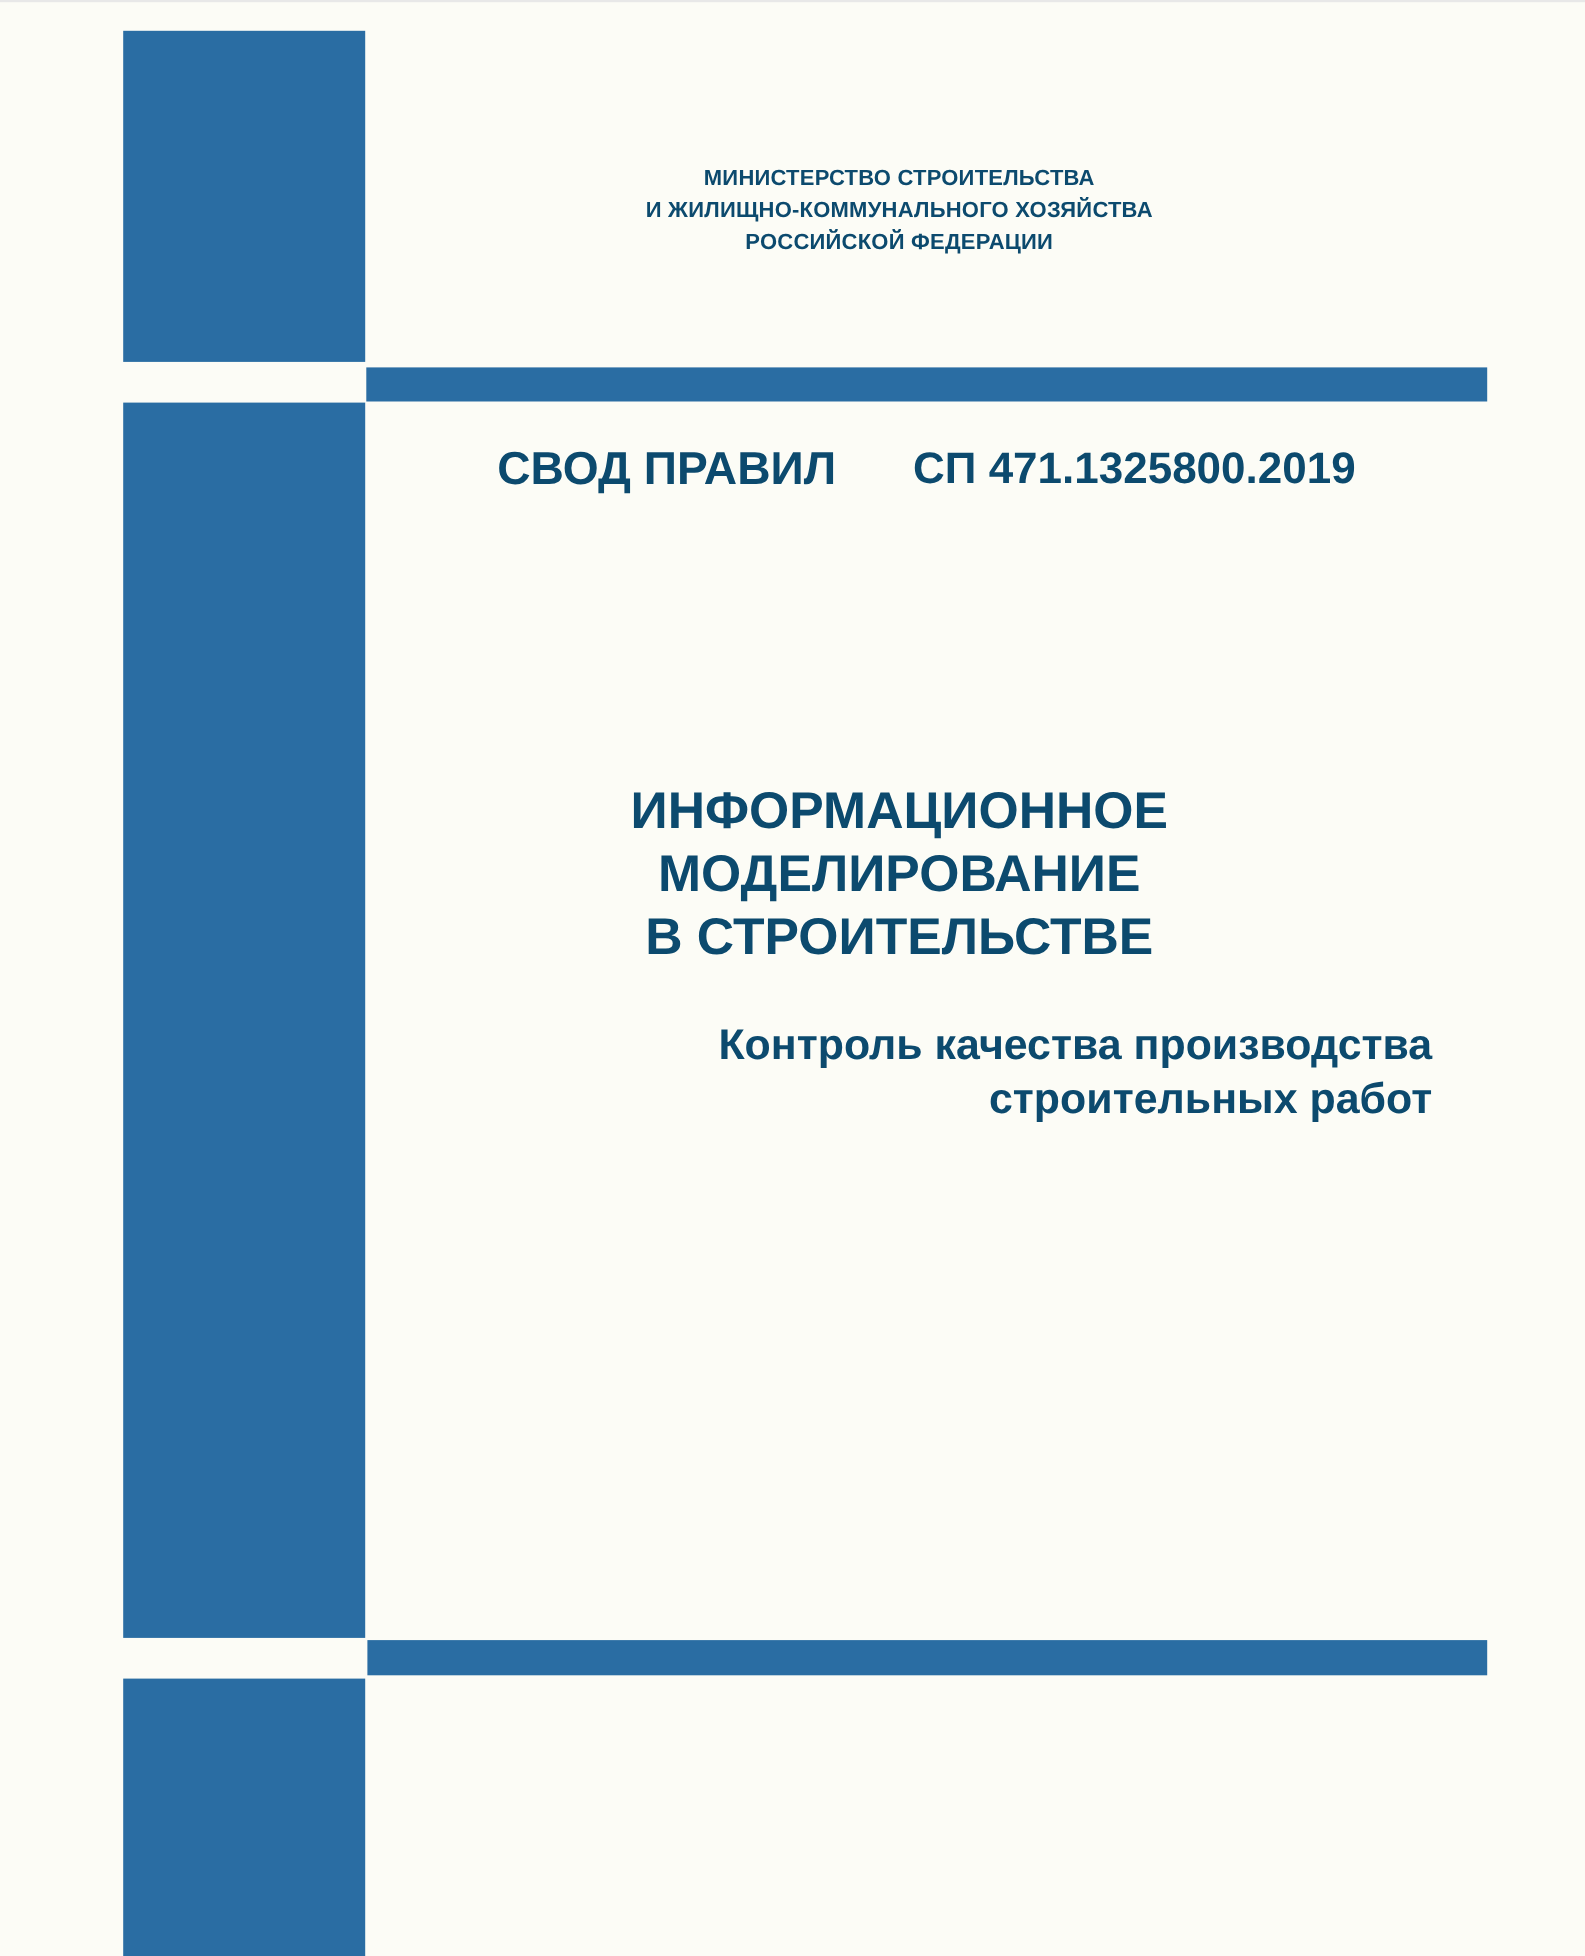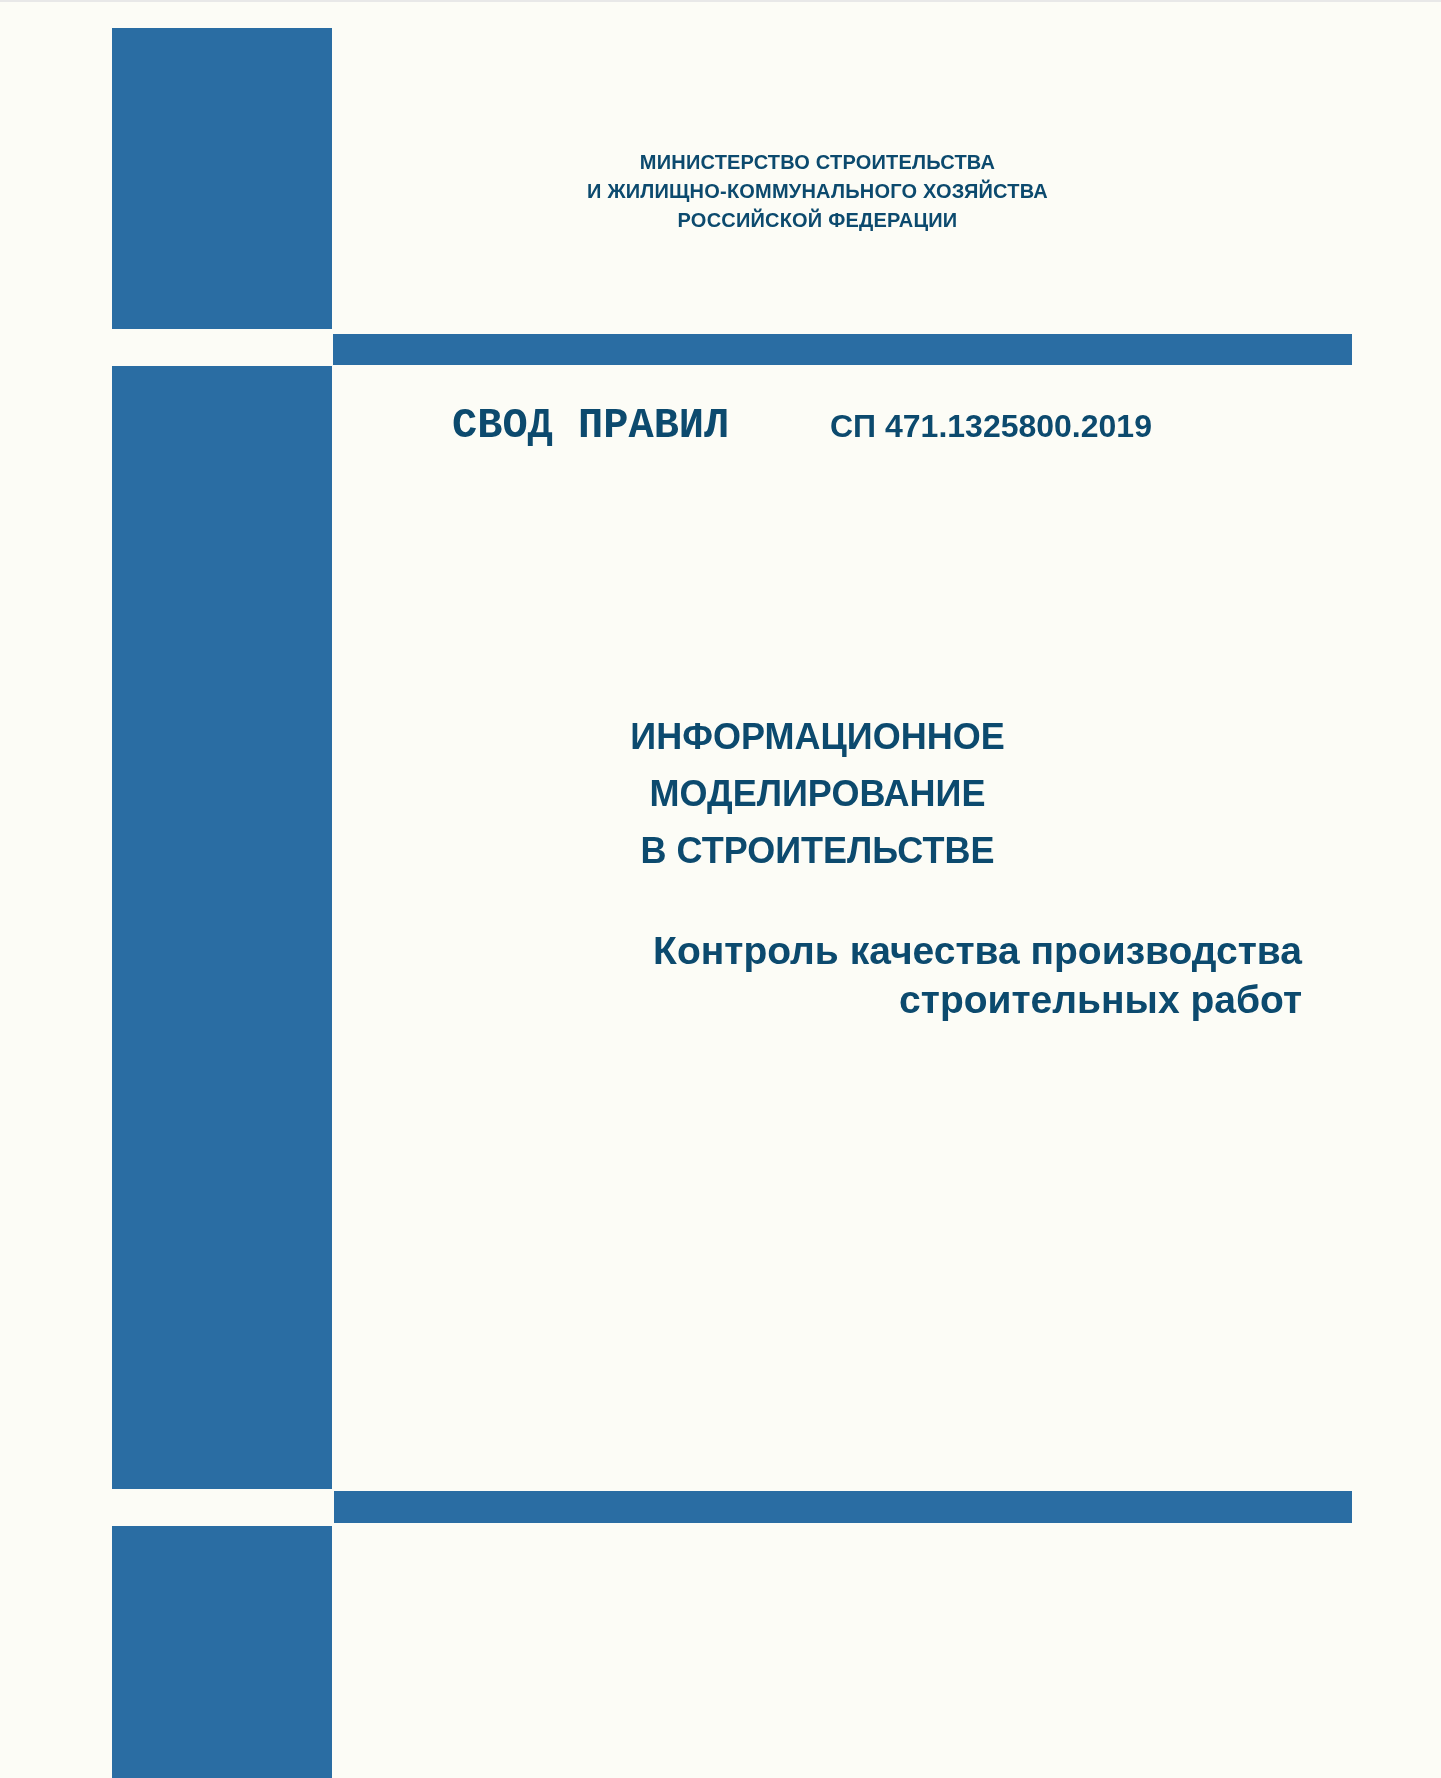--- a/index.html
+++ b/index.html
@@ -42,39 +42,38 @@
     letter-spacing: 0.2px;
   }
   .doc-type-label {
     position: absolute;
     left: 452px;
     top: 401px;
     font-size: 42px;
     line-height: 46px;
     font-weight: bold;
     white-space: nowrap;
-    font-family: Liberation Mono, monospace;
   }
   .doc-code {
     position: absolute;
     left: 830px;
     top: 401px;
-    font-size: 32px;
+    font-size: 40px;
     line-height: 46px;
     font-weight: bold;
     white-space: nowrap;
   }
   .title {
     position: absolute;
     left: 333px;
     top: 706px;
     width: 969px;
     margin: 0;
     text-align: center;
-    font-size: 36px;
+    font-size: 47px;
     line-height: 57px;
     font-weight: bold;
     white-space: pre-line;
   }
   .subtitle {
     position: absolute;
     left: 333px;
     top: 924px;
     width: 969px;
     margin: 0;

